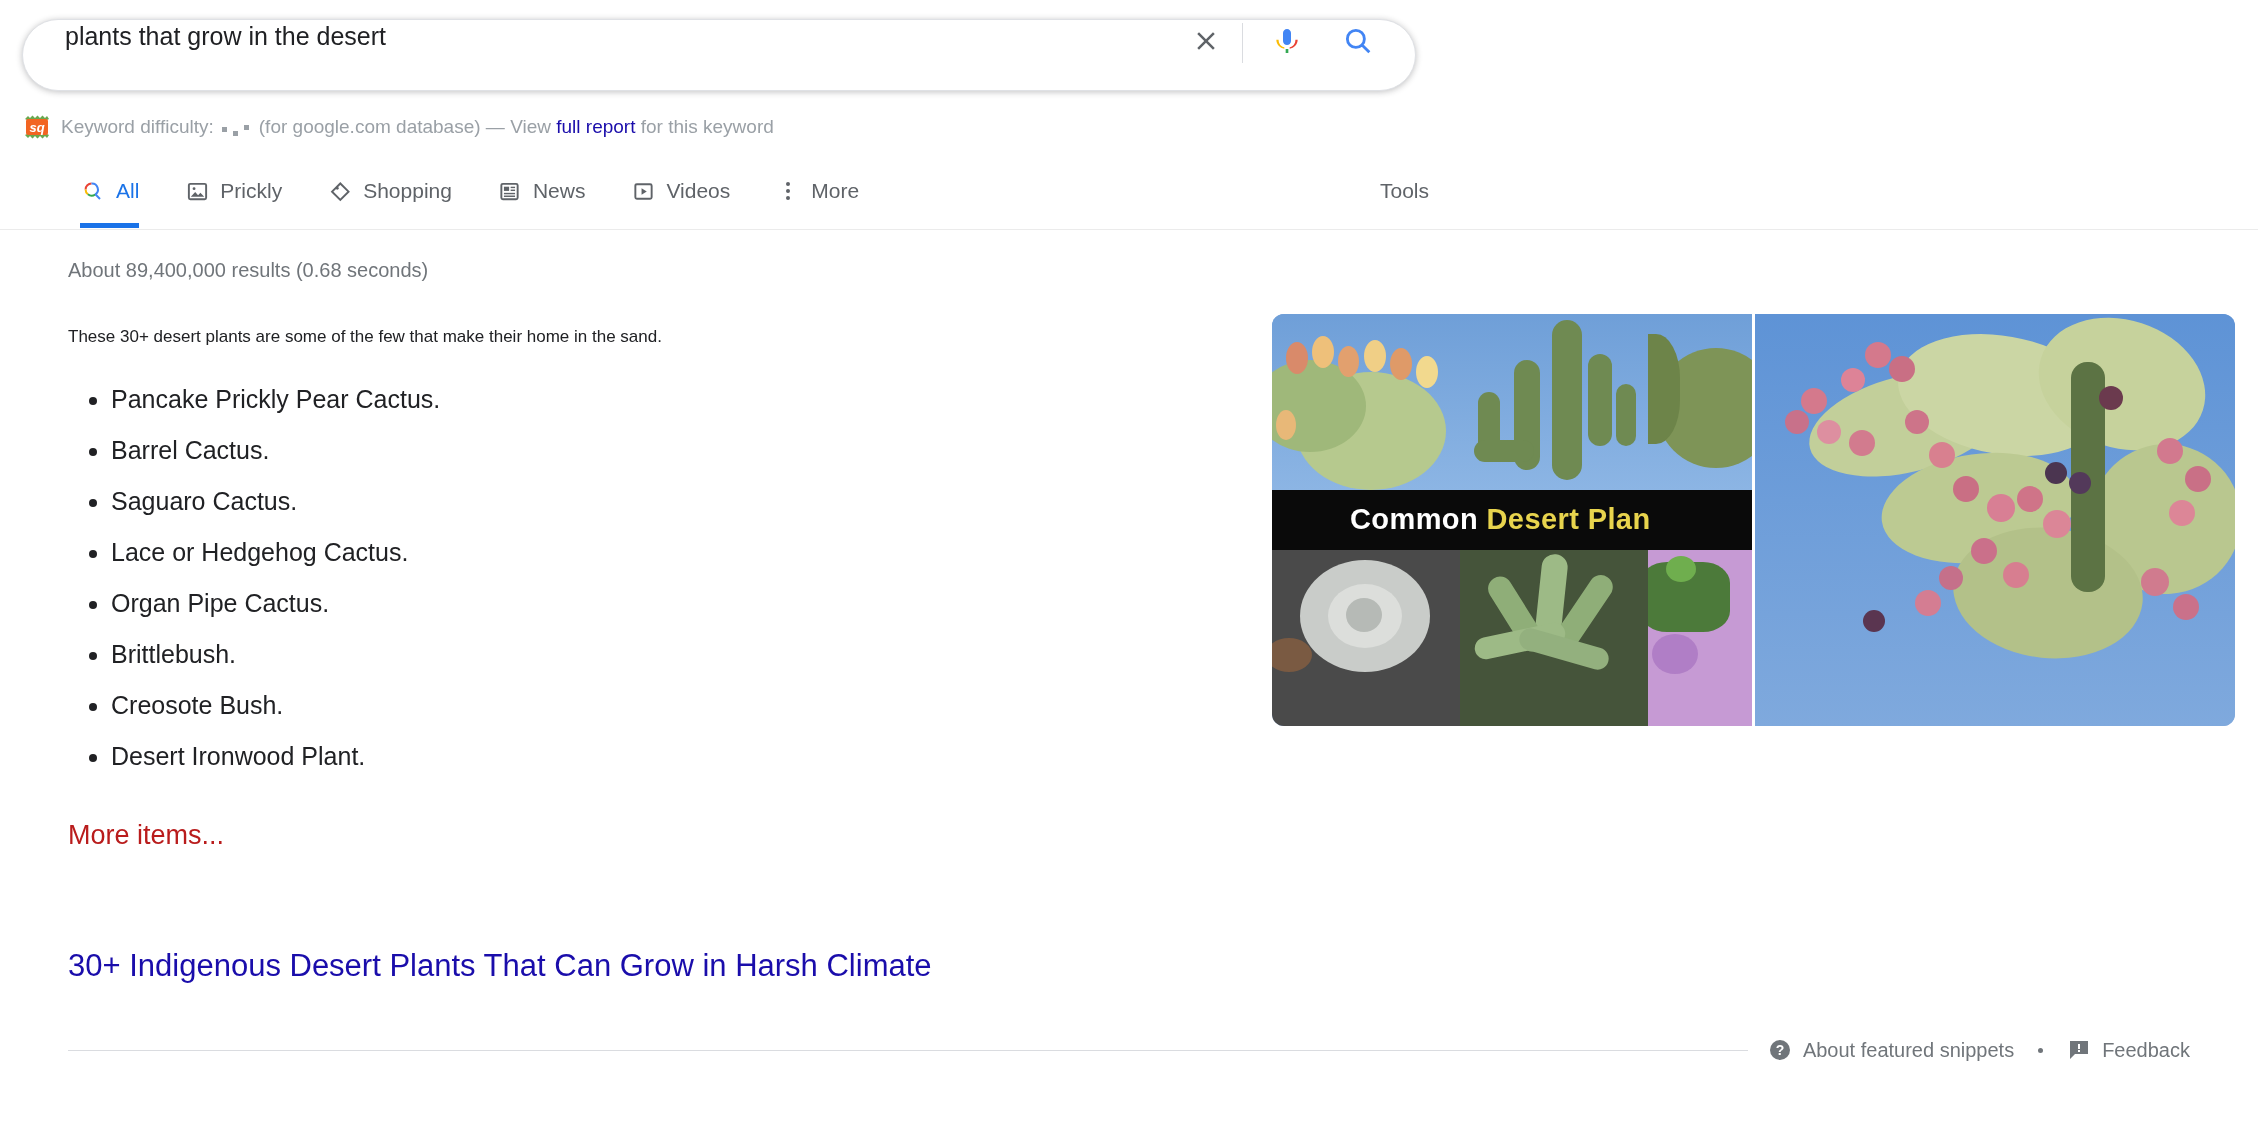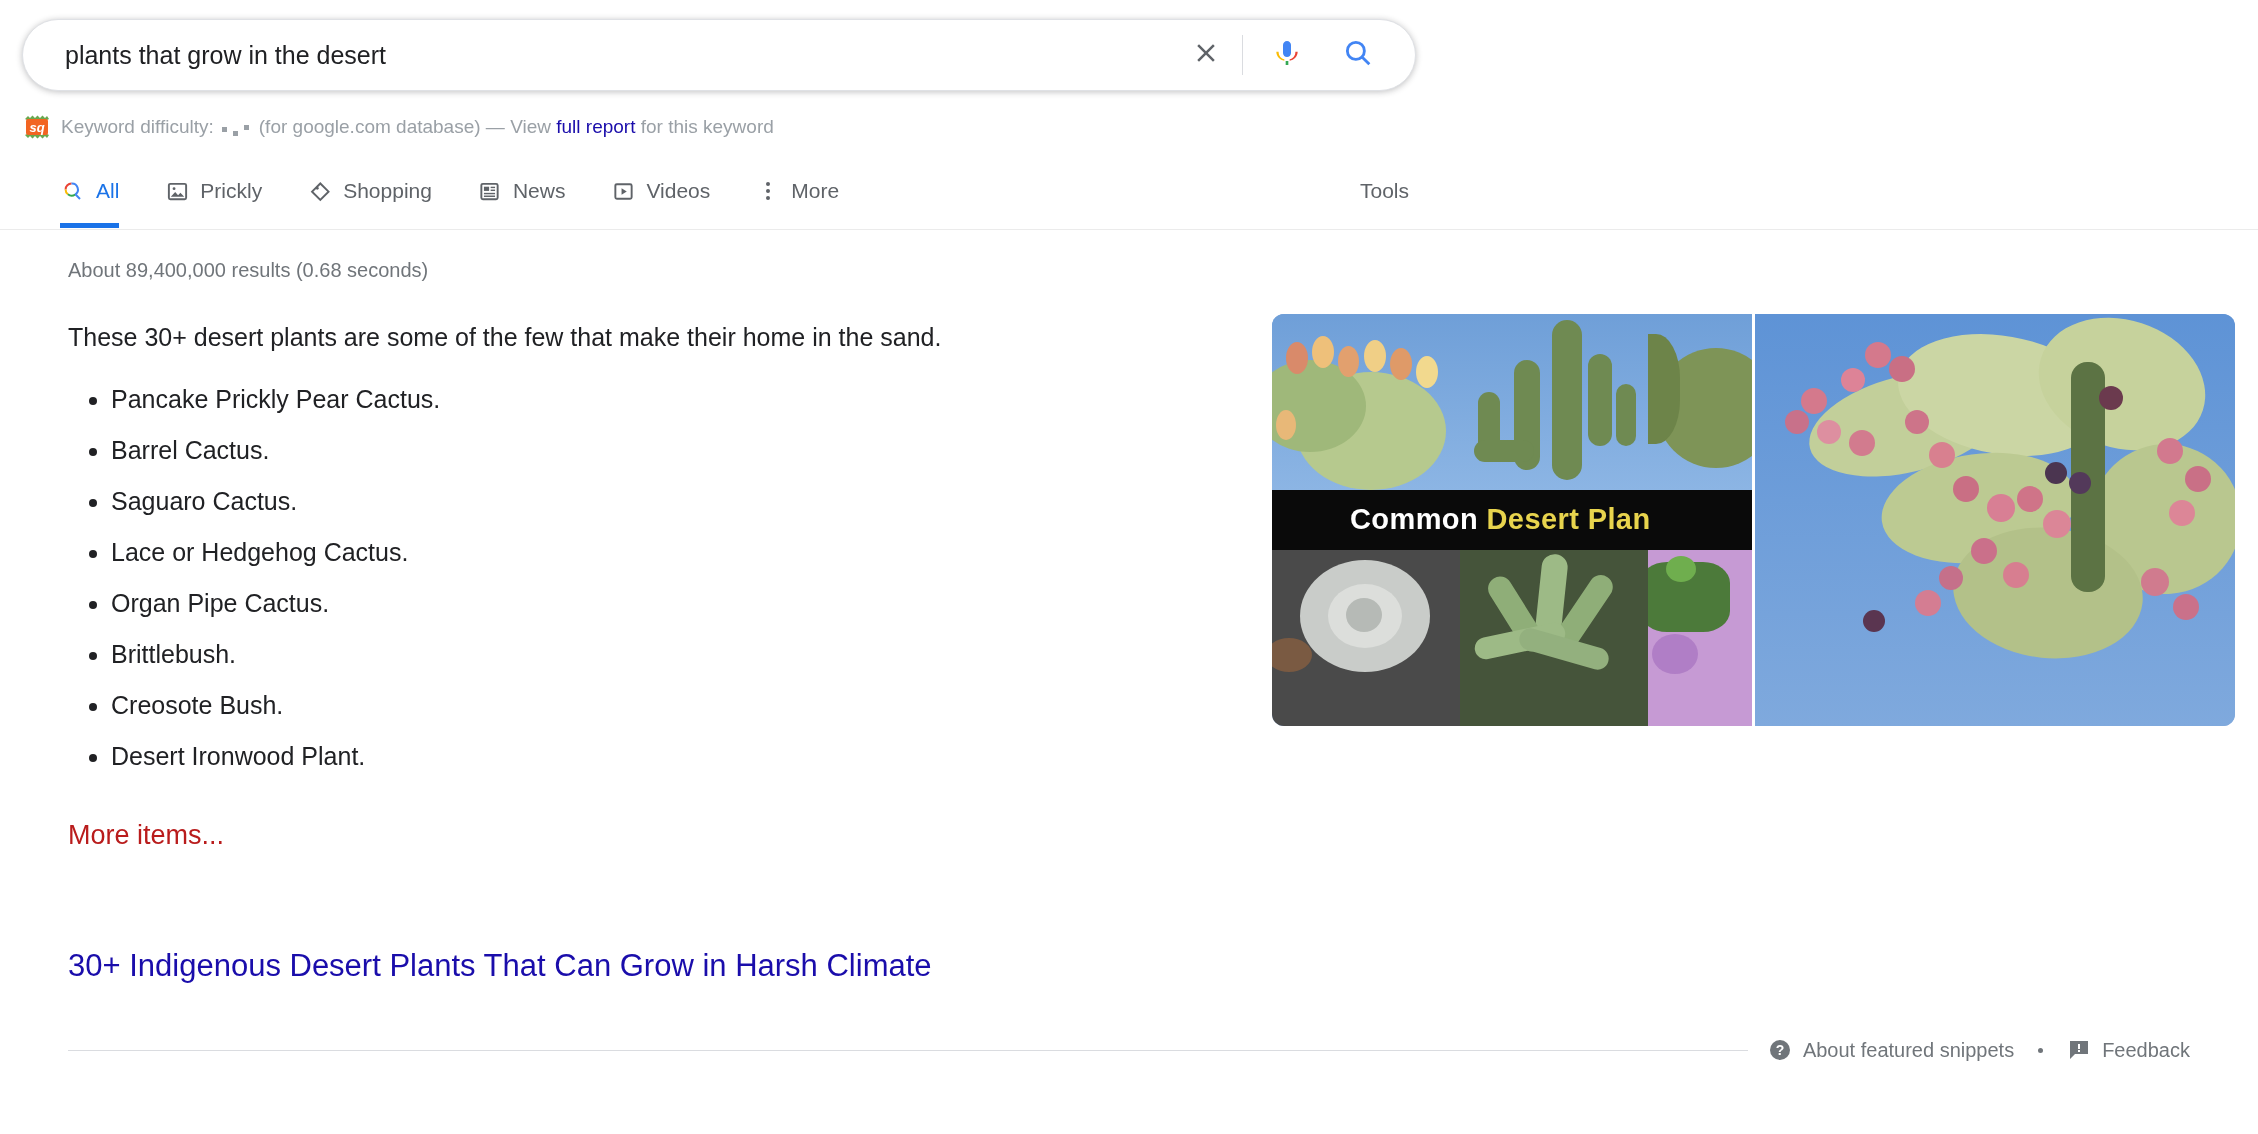--- a/index.html
+++ b/index.html
@@ -14,21 +14,21 @@
   .page { position: relative; width: 2258px; height: 1134px; background:#fff; }
 
   
   .searchbar {
     position: absolute; left: 22px; top: 19px;
     width: 1394px; height: 72px;
     background: #fff;
     border: 1px solid #dfe1e5;
     border-radius: 36px;
     box-shadow: 0 1px 6px rgba(32,33,36,.28);
-    display: flex; align-items: center;
+    display: flex; align-items: flex-start;
   }
   .search-input {
     border: none; outline: none; background: transparent;
     flex: 1 1 auto;
     margin-left: 42px; margin-right: 12px;
     font-family: "Liberation Sans", sans-serif;
     font-size: 25px; color: #202124; line-height: 32px;
     padding: 0;
   }
   .sb-right { display:flex; align-items:center; margin-right: 34px; }
@@ -56,21 +56,21 @@
   .sq-dots i:nth-child(1){ margin-bottom: 2px; }
   .sq-dots i:nth-child(2){ margin-bottom: -2px; }
   .sq-dots i:nth-child(3){ margin-bottom: 4px; }
   .sq-link { color: #1a0dab; text-decoration: none; }
 
   
   .navbar {
     position: absolute; left: 0; top: 155px; width: 2258px; height: 75px;
     border-bottom: 1px solid #ebebeb;
   }
-  .navtabs { position:absolute; left: 60px; top: 0; display:flex; align-items:center; height: 72px; }
+  .navtabs { position:absolute; left: 80px; top: 0; display:flex; align-items:center; height: 72px; }
   .navtab {
     display:flex; align-items:center; height: 72px;
     margin-right: 45px; cursor: pointer;
     font-size: 21px; color: #5f6368; line-height: 24px;
   }
   .navtab .nt-ico { display:flex; align-items:center; justify-content:center; width: 26px; height: 26px; margin-right: 10px; flex:none; }
   .navtab.active { color: #1a73e8; }
   .navtab.active .underline {
     position: absolute; left: 0; bottom: -1px; height: 5px; background: #1a73e8; width: 100%;
   }
@@ -85,21 +85,21 @@
 
   
   .result-stats {
     position: absolute; left: 68px; top: 258px;
     font-size: 20px; color: #70757a; line-height: 24px;
   }
 
   
   .snippet-text {
     position: absolute; left: 68px; top: 320px; width: 1180px;
-    font-size: 25px; color: #202124; line-height: 34px;
+    font-size: 17px; color: #202124; line-height: 34px;
     font-weight: 400;
   }
   .snip-list {
     position: absolute; left: 68px; top: 383px; width: 1150px;
     margin: 0; padding: 0 0 0 43px;
     list-style: disc;
   }
   .snip-list li {
     font-size: 25px; color: #202124; line-height: 32px;
     margin-bottom: 19px;

